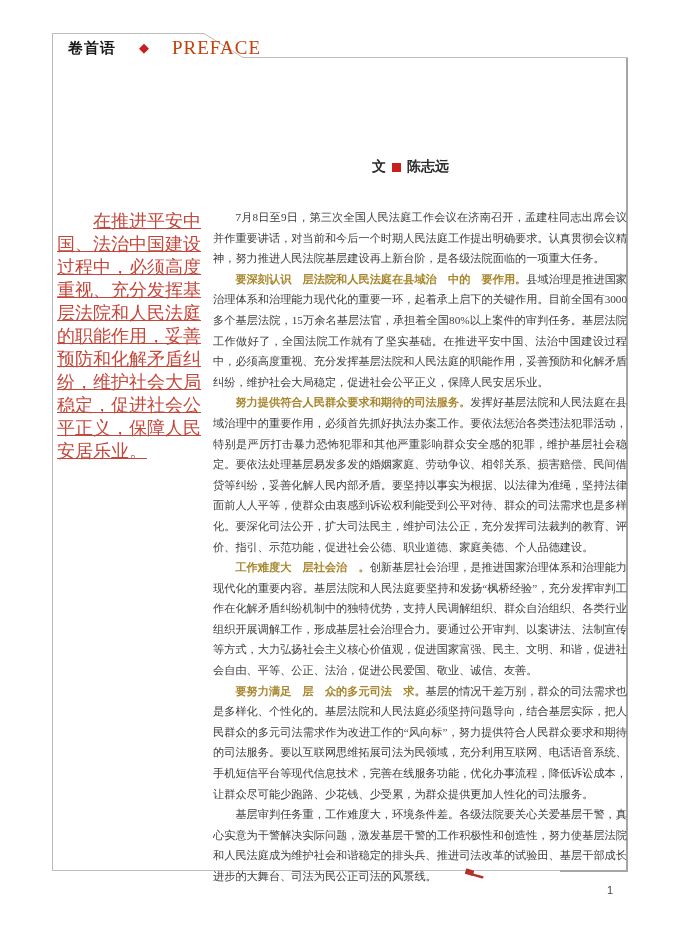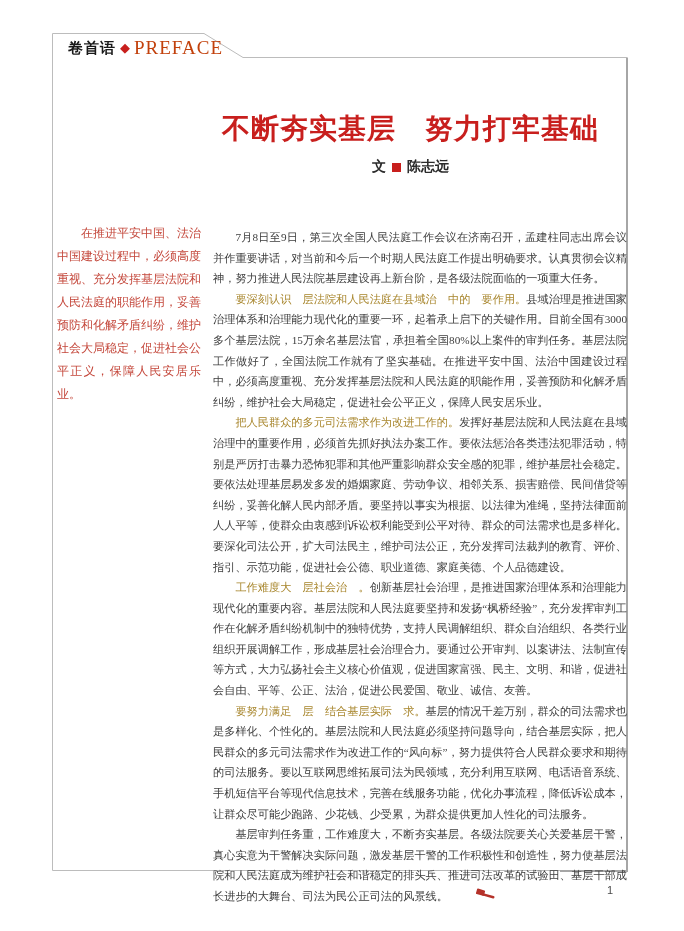--- a/index.html
+++ b/index.html
@@ -2,52 +2,52 @@
 <html style="--title-red: #c81f1d; --sidebar-red: #c4473b; --lead-gold: #a8862d; --accent-red: #c81f1d;"><head>
 <meta charset="utf-8">
 <style>
   html,body{margin:0;padding:0;background:#ffffff;}
   .page{
     position:relative;width:684px;height:931px;background:#ffffff;overflow:hidden;
     font-family:"Liberation Serif","DejaVu Serif",serif;
   }
   .frame{position:absolute;left:0;top:0;width:684px;height:931px;pointer-events:none;}
   .tab{
-    position:absolute;left:68px;top:37px;display:flex;align-items:center;gap:4px;
+    position:absolute;left:68px;top:37px;display:flex;align-items:center;gap:23px;
     white-space:nowrap;
   }
   .tab-cn{font-size:15px;font-weight:bold;color:#1a1a1a;letter-spacing:1px;}
   .diamond{color:var(--accent-red);font-size:13px;line-height:1;transform:translateY(-1px);}
   .tab-en{font-size:19px;color:#c2410c;letter-spacing:1px;}
   .title{
     position:absolute;left:193px;top:110px;width:435px;margin:0;
     text-align:center;font-size:28px;font-weight:bold;color:var(--title-red);
     letter-spacing:1px;white-space:nowrap;
   }
   .byline{
     position:absolute;left:193px;top:158px;width:435px;text-align:center;
     font-size:14px;font-weight:bold;color:#2b2b2b;
     font-family:"Liberation Sans","DejaVu Sans",sans-serif;
   }
   .byline .sq{
     display:inline-block;width:9px;height:9px;background:var(--accent-red);
     margin:0 6px;transform:translateY(1px);
   }
   .pullquote{
-    position:absolute;left:57px;top:222px;width:144px;
-    font-size:12px;line-height:23px;color:var(--sidebar-red);
-    text-align:justify;text-justify:inter-ideograph;text-indent:2em;
+    position:absolute;left:57px;top:210px;width:144px;
+    font-size:18px;line-height:23px;color:var(--sidebar-red);
+    text-align:justify;text-justify:inter-ideograph;text-indent:2em;text-decoration:underline;
   }
   .body-col{
     position:absolute;left:213px;top:207px;width:414px;
     font-size:11.2px;line-height:20.6px;color:#3d3d3d;
-    text-align:justify;text-justify:inter-ideograph;margin-top:20px;
+    text-align:justify;text-justify:inter-ideograph;
   }
   .body-col p{margin:0;text-indent:2em;}
-  .lead{font-weight:normal;color:var(--lead-gold);}
+  .lead{font-weight:bold;color:var(--lead-gold);}
   .gavel{display:inline-block;margin-left:5px;vertical-align:-2px;}
   .pagenum{
     position:absolute;left:598px;top:884px;width:24px;text-align:center;
     font-size:11px;color:#4a4a4a;
     font-family:"Liberation Sans","DejaVu Sans",sans-serif;
   }
 </style>
 </head>
 <body>
 
@@ -58,35 +58,34 @@
     <line x1="627" y1="57.5" x2="627" y2="870.5" stroke="#a6a6a6" stroke-width="2"></line>
     <line x1="560" y1="871" x2="628" y2="871" stroke="#a6a6a6" stroke-width="2"></line>
   </svg>
 
   <div class="tab">
     <span class="tab-cn">卷首语</span>
     <span class="diamond">◆</span>
     <span class="tab-en">PREFACE</span>
   </div>
 
-  <h1 class="title">不断夯实基层　努力打牢基础</h1>
 
   <div class="byline">
     <span>文</span><span class="sq"></span><span>陈志远</span>
   </div>
 
   <aside class="pullquote">在推进平安中国、法治中国建设过程中，必须高度重视、充分发挥基层法院和人民法庭的职能作用，妥善预防和化解矛盾纠纷，维护社会大局稳定，促进社会公平正义，保障人民安居乐业。</aside>
 
   <div class="body-col">
     <p><span class="lead"></span><span>7月8日至9日，第三次全国人民法庭工作会议在济南召开，孟建柱同志出席会议并作重要讲话，对当前和今后一个时期人民法庭工作提出明确要求。认真贯彻会议精神，努力推进人民法院基层建设再上新台阶，是各级法院面临的一项重大任务。</span></p>
     <p><span class="lead">要深刻认识　层法院和人民法庭在县域治　中的　要作用。</span><span>县域治理是推进国家治理体系和治理能力现代化的重要一环，起着承上启下的关键作用。目前全国有3000多个基层法院，15万余名基层法官，承担着全国80%以上案件的审判任务。基层法院工作做好了，全国法院工作就有了坚实基础。在推进平安中国、法治中国建设过程中，必须高度重视、充分发挥基层法院和人民法庭的职能作用，妥善预防和化解矛盾纠纷，维护社会大局稳定，促进社会公平正义，保障人民安居乐业。</span></p>
-    <p><span class="lead">把人民群众的多元司法需求作为改进工作的。</span><span>发挥好基层法院和人民法庭在县域治理中的重要作用，必须首先抓好执法办案工作。要依法惩治各类违法犯罪活动，特别是严厉打击暴力恐怖犯罪和其他严重影响群众安全感的犯罪，维护基层社会稳定。要依法处理基层易发多发的婚姻家庭、劳动争议、相邻关系、损害赔偿、民间借贷等纠纷，妥善化解人民内部矛盾。要坚持以事实为根据、以法律为准绳，坚持法律面前人人平等，使群众由衷感到诉讼权利能受到公平对待、群众的司法需求也是多样化。要深化司法公开，扩大司法民主，维护司法公正，充分发挥司法裁判的教育、评价、指引、示范功能，促进社会公德、职业道德、家庭美德、个人品德建设。</span></p>
+    <p><span class="lead">努力提供符合人民群众要求和期待的司法服务。</span><span>发挥好基层法院和人民法庭在县域治理中的重要作用，必须首先抓好执法办案工作。要依法惩治各类违法犯罪活动，特别是严厉打击暴力恐怖犯罪和其他严重影响群众安全感的犯罪，维护基层社会稳定。要依法处理基层易发多发的婚姻家庭、劳动争议、相邻关系、损害赔偿、民间借贷等纠纷，妥善化解人民内部矛盾。要坚持以事实为根据、以法律为准绳，坚持法律面前人人平等，使群众由衷感到诉讼权利能受到公平对待、群众的司法需求也是多样化。要深化司法公开，扩大司法民主，维护司法公正，充分发挥司法裁判的教育、评价、指引、示范功能，促进社会公德、职业道德、家庭美德、个人品德建设。</span></p>
     <p><span class="lead">工作难度大　层社会治　。</span><span>创新基层社会治理，是推进国家治理体系和治理能力现代化的重要内容。基层法院和人民法庭要坚持和发扬“枫桥经验”，充分发挥审判工作在化解矛盾纠纷机制中的独特优势，支持人民调解组织、群众自治组织、各类行业组织开展调解工作，形成基层社会治理合力。要通过公开审判、以案讲法、法制宣传等方式，大力弘扬社会主义核心价值观，促进国家富强、民主、文明、和谐，促进社会自由、平等、公正、法治，促进公民爱国、敬业、诚信、友善。</span></p>
-    <p><span class="lead">要努力满足　层　结合基层实际　求。</span><span>基层的情况千差万别，群众的司法需求也是多样化、个性化的。基层法院和人民法庭必须坚持问题导向，结合基层实际，把人民群众的多元司法需求作为改进工作的“风向标”，努力提供符合人民群众要求和期待的司法服务。要以互联网思维拓展司法为民领域，充分利用互联网、电话语音系统、手机短信平台等现代信息技术，完善在线服务功能，优化办事流程，降低诉讼成本，让群众尽可能少跑路、少花钱、少受累，为群众提供更加人性化的司法服务。</span></p>
-    <p><span class="lead"></span><span>基层审判任务重，工作难度大，不断夯实基层。各级法院要关心关爱基层干警，真心实意为干警解决实际问题，激发基层干警的工作积极性和创造性，努力使基层法院和人民法庭成为维护社会和谐稳定的排头兵、推进司法改革的试验田、基层干部成长进步的大舞台、司法为民公正司法的风景线。</span><span class="gavel"><svg width="21" height="14" viewBox="0 0 24 16" xmlns="http://www.w3.org/2000/svg">
+    <p><span class="lead">要努力满足　层　众的多元司法　求。</span><span>基层的情况千差万别，群众的司法需求也是多样化、个性化的。基层法院和人民法庭必须坚持问题导向，结合基层实际，把人民群众的多元司法需求作为改进工作的“风向标”，努力提供符合人民群众要求和期待的司法服务。要以互联网思维拓展司法为民领域，充分利用互联网、电话语音系统、手机短信平台等现代信息技术，完善在线服务功能，优化办事流程，降低诉讼成本，让群众尽可能少跑路、少花钱、少受累，为群众提供更加人性化的司法服务。</span></p>
+    <p><span class="lead"></span><span>基层审判任务重，工作难度大，环境条件差。各级法院要关心关爱基层干警，真心实意为干警解决实际问题，激发基层干警的工作积极性和创造性，努力使基层法院和人民法庭成为维护社会和谐稳定的排头兵、推进司法改革的试验田、基层干部成长进步的大舞台、司法为民公正司法的风景线。</span><span class="gavel"><svg width="21" height="14" viewBox="0 0 24 16" xmlns="http://www.w3.org/2000/svg">
             <g fill="#b5322a">
               <rect x="1.5" y="1.5" width="9.5" height="6.5" rx="1" transform="rotate(16 6 5)"></rect>
               <rect x="7.5" y="7.5" width="15" height="2.8" rx="1.4" transform="rotate(16 15 9)"></rect>
             </g>
           </svg></span></p>
   </div>
 
   <div class="pagenum">1</div>
 
 </div>

